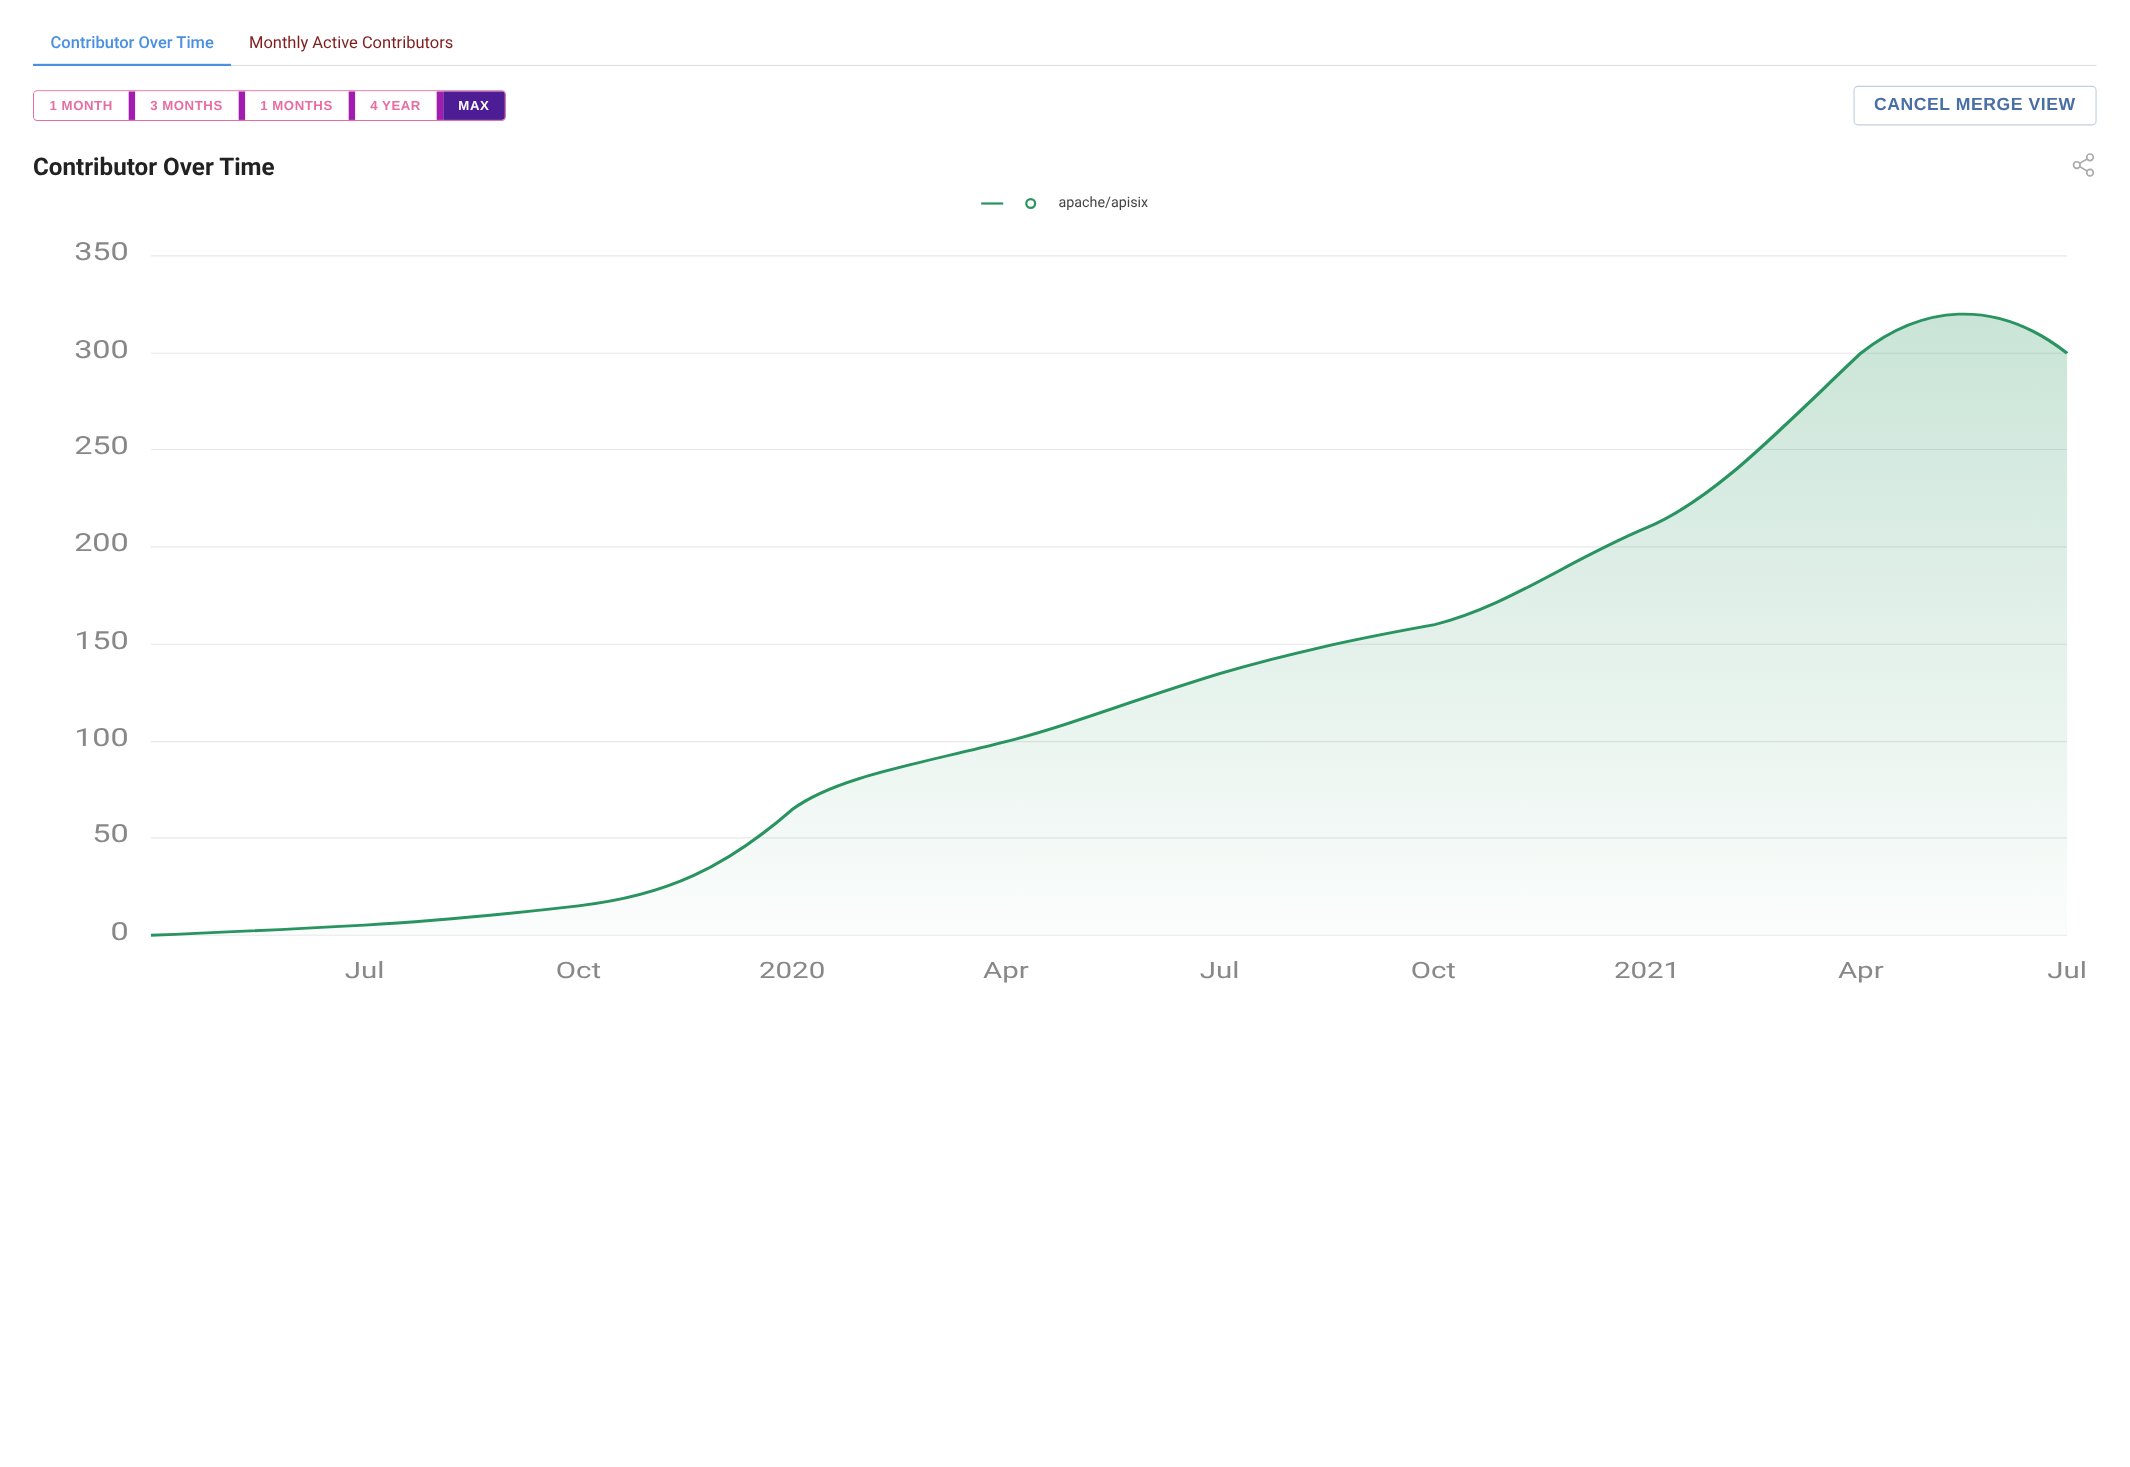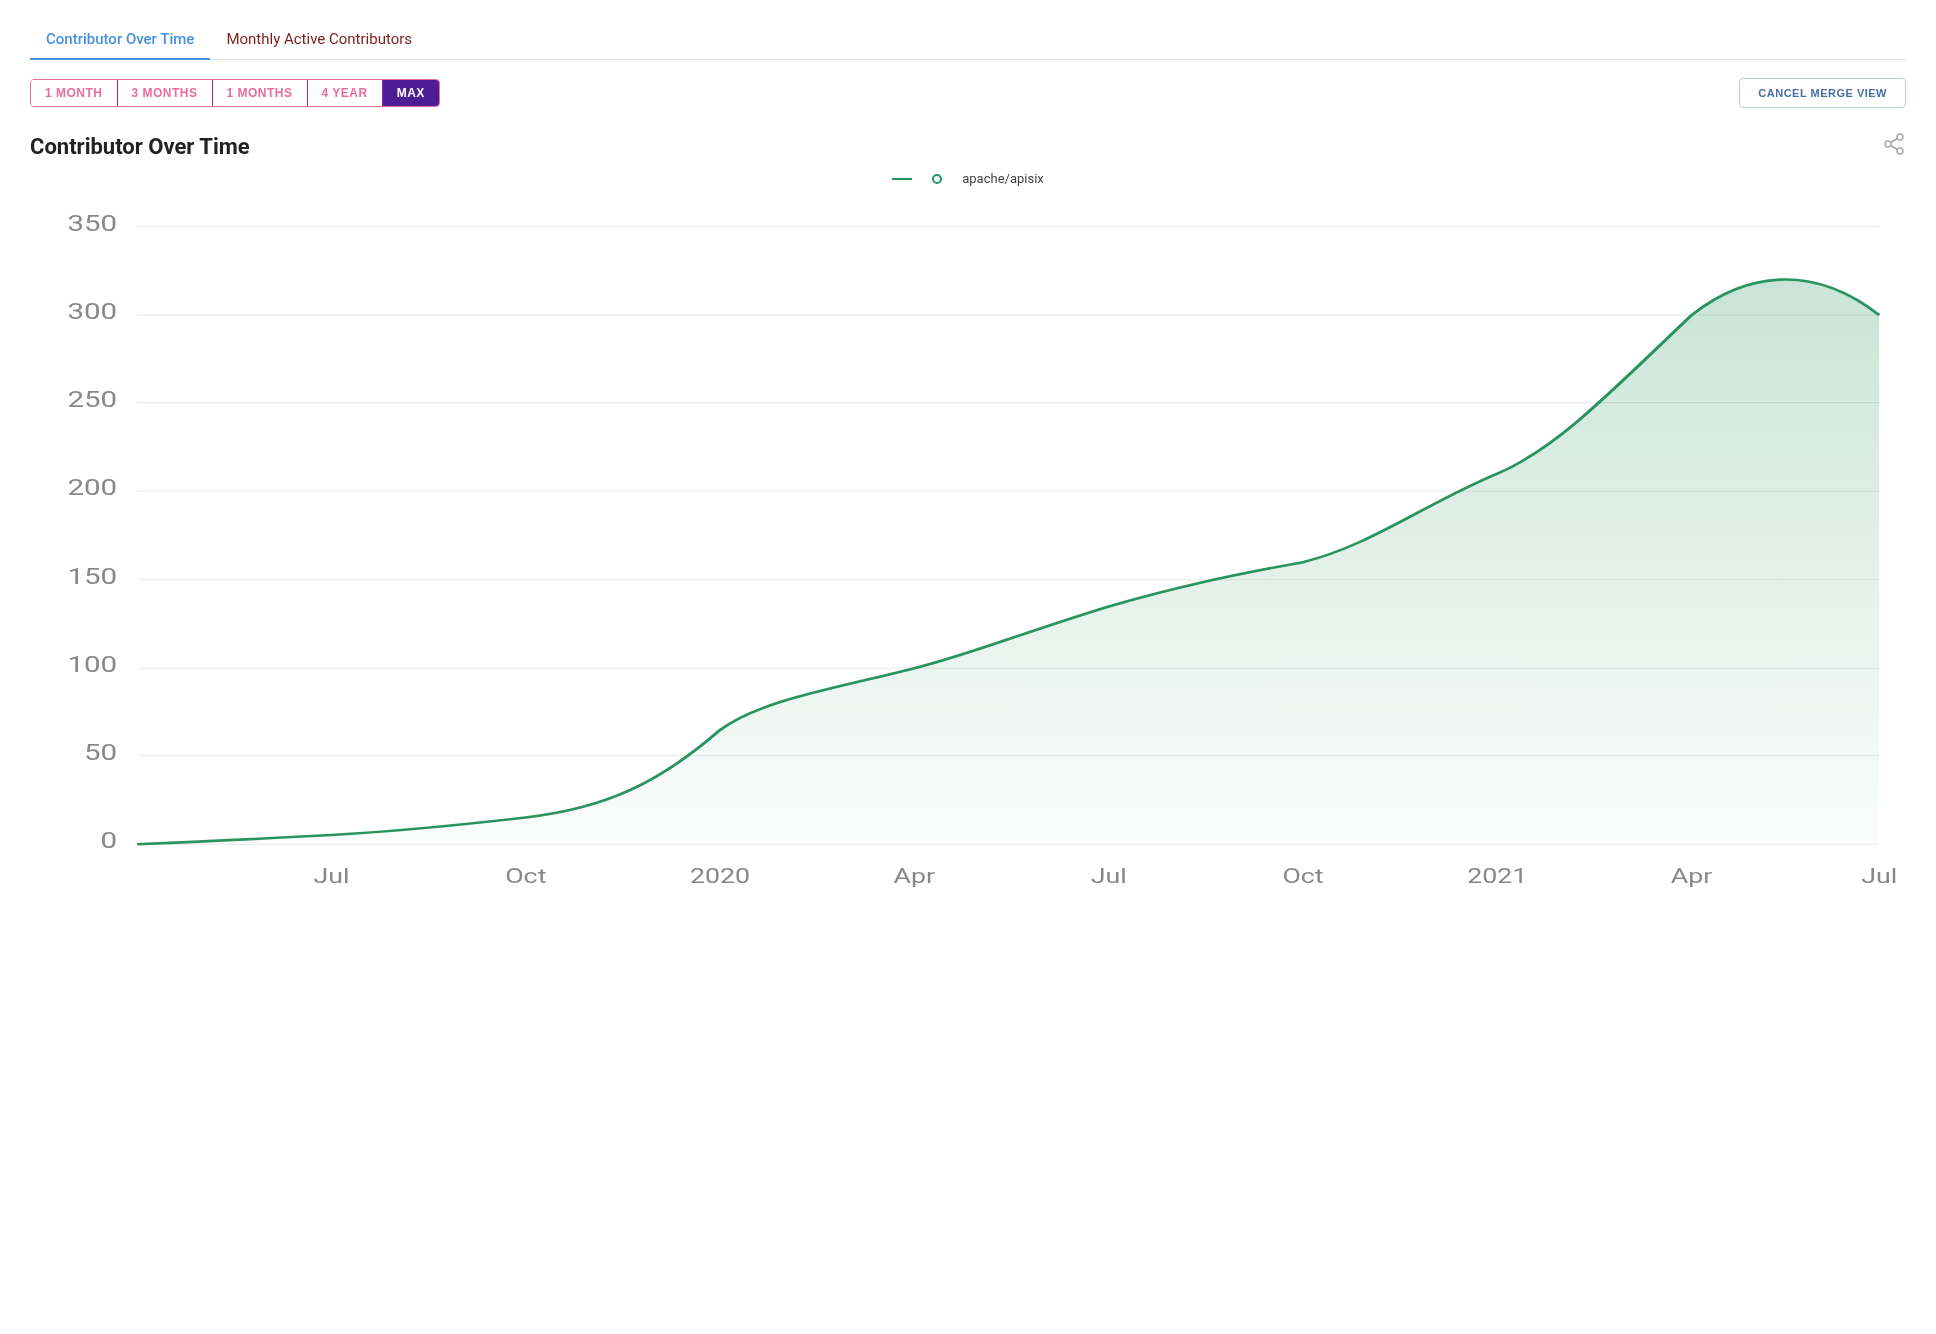--- a/index.html
+++ b/index.html
@@ -45,33 +45,33 @@
       overflow: hidden;
     }
     .time-btn {
       padding: 6px 14px;
       font-size: 12px;
       font-weight: 600;
       cursor: pointer;
       background: #fff;
       color: #e86da0;
       border: none;
-      border-right: 1px solid #a21caf;
+      border-right: 6px solid #a21caf;
       letter-spacing: 0.5px;
     }
     .time-btn:last-child {
       border-right: none;
     }
     .time-btn.active {
       background: #4c1d95;
       color: #fff;
     }
     .cancel-merge-btn {
       padding: 8px 18px;
-      font-size: 11px;
+      font-size: 16px;
       font-weight: 600;
       color: #4a6fa5;
       background: #fff;
       border: 1px solid #c0cfe0;
       border-radius: 4px;
       cursor: pointer;
       letter-spacing: 0.5px;
     }
 
     

